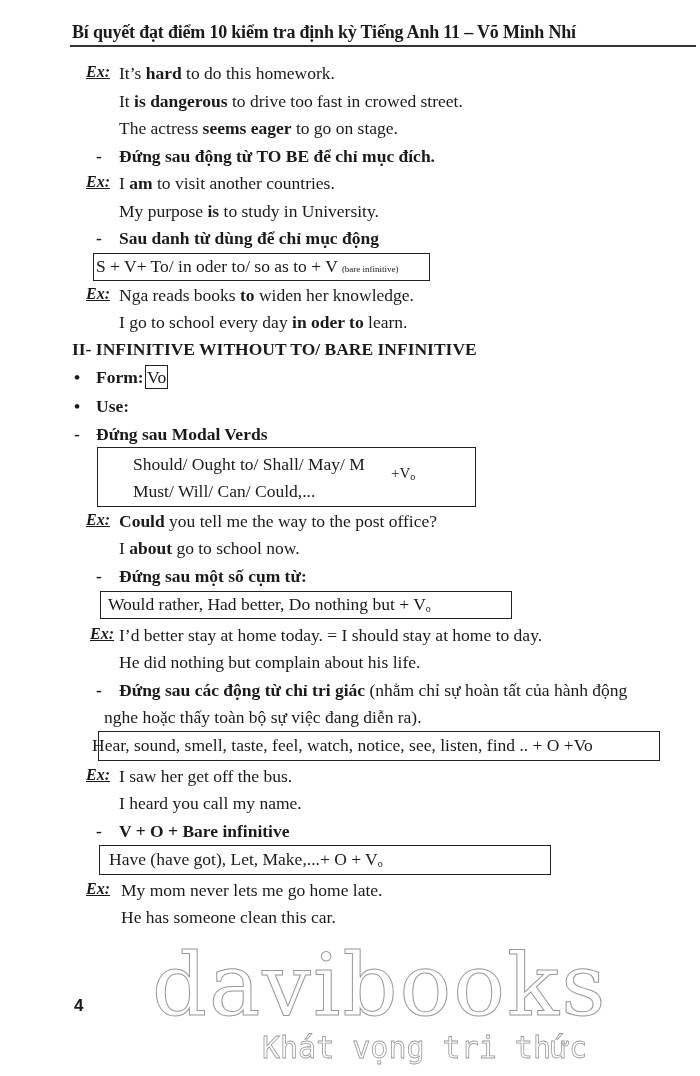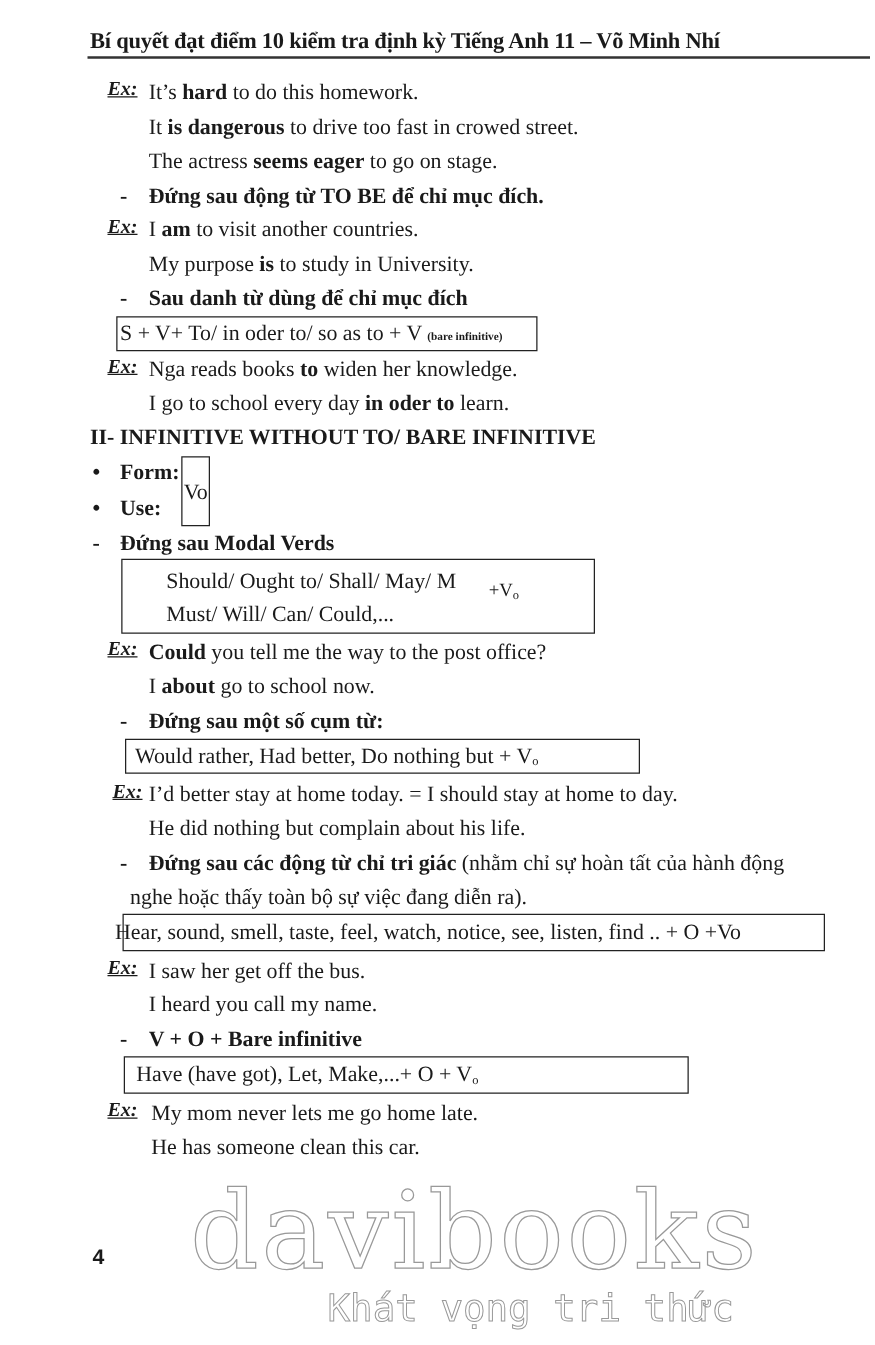--- a/index.html
+++ b/index.html
@@ -13,21 +13,21 @@
     font-family: "Liberation Serif", serif; font-size: 18px;
   }
   .header-rule {
     position: absolute; left: 70px; top: 45px; width: 626px; height: 2px; background: #333;
   }
   .line { font-family: "Liberation Serif", serif; font-size: 17.5px; }
   .ex-label { font-style: italic; font-weight: bold; text-decoration: underline; font-size: 16px; margin-left: 12px; }
   .b { font-weight: bold; }
   .box { position: absolute; border: 1.5px solid #222; box-sizing: border-box; }
   .sub { font-size: 10px; vertical-align: -2px; }
-  .tiny { font-size: 9px; font-weight: bold; }
+  .tiny { font-size: 9px; font-weight: normal; }
   .page-num { left: 74px; top: 996px; font-family: "Liberation Sans", sans-serif; font-weight: bold; font-size: 17px; }
   .wm-title {
     left: 152px; top: 935px; font-family: "DejaVu Serif", serif; font-size: 86px;
     color: #fff; -webkit-text-stroke: 1px #999; letter-spacing: 2px;
   }
   .wm-sub {
     left: 262px; top: 1030px; font-family: "DejaVu Sans Mono", monospace; font-size: 30px;
     color: #fff; -webkit-text-stroke: 0.8px #999;
   }
 </style>
@@ -43,34 +43,34 @@
 <div class="abs line" style="left:119px;top:118px"><span>The actress </span><span class="b">seems eager</span><span> to go on stage.</span></div>
 
 <div class="abs line b" style="left:96px;top:146px">-</div>
 <div class="abs line b" style="left:119px;top:146px">Đứng sau động từ TO BE để chỉ mục đích.</div>
 
 <div class="abs line ex-label" style="left:74px;top:173px">Ex:</div>
 <div class="abs line" style="left:119px;top:173px"><span>I </span><span class="b">am</span><span> to visit another countries.</span></div>
 <div class="abs line" style="left:119px;top:201px"><span>My purpose </span><span class="b">is</span><span> to study in University.</span></div>
 
 <div class="abs line b" style="left:96px;top:228px">-</div>
-<div class="abs line b" style="left:119px;top:228px">Sau danh từ dùng để chỉ mục đích</div>
+<div class="abs line b" style="left:119px;top:228px">Sau danh từ dùng để chỉ mục động</div>
 
 <div class="box" style="left:93px;top:253px;width:337px;height:28px"></div>
 <div class="abs line" style="left:96px;top:256px"><span>S + V+ To/ in oder to/ so as to + V </span><span class="tiny">(bare infinitive)</span></div>
 
 <div class="abs line ex-label" style="left:74px;top:285px">Ex:</div>
 <div class="abs line" style="left:119px;top:285px"><span>Nga reads books </span><span class="b">to</span><span> widen her knowledge.</span></div>
 <div class="abs line" style="left:119px;top:312px"><span>I go to school every day </span><span class="b">in oder to</span><span> learn.</span></div>
 
 <div class="abs line b" style="left:72px;top:339px">II- INFINITIVE WITHOUT TO/ BARE INFINITIVE</div>
 
 <div class="abs line b" style="left:74px;top:367px">•</div>
 <div class="abs line b" style="left:96px;top:367px">Form:</div>
-<div class="abs line" style="left:145px;top:365px;border:1.5px solid #222;padding:16px 1px;line-height:22px">Vo</div>
+<div class="abs line" style="left:145px;top:365px;border:1.5px solid #222;padding:0 1px;line-height:22px">Vo</div>
 
 <div class="abs line b" style="left:74px;top:396px">•</div>
 <div class="abs line b" style="left:96px;top:396px">Use:</div>
 
 <div class="abs line b" style="left:74px;top:424px">-</div>
 <div class="abs line b" style="left:96px;top:424px">Đứng sau Modal Verds</div>
 
 <div class="box" style="left:97px;top:447px;width:379px;height:60px;overflow:hidden"></div>
 <div class="abs line" style="left:133px;top:454px;width:248px;overflow:hidden">Should/ Ought to/ Shall/ May/ M</div>
 <div class="abs line" style="left:133px;top:481px">Must/ Will/ Can/ Could,...</div>

